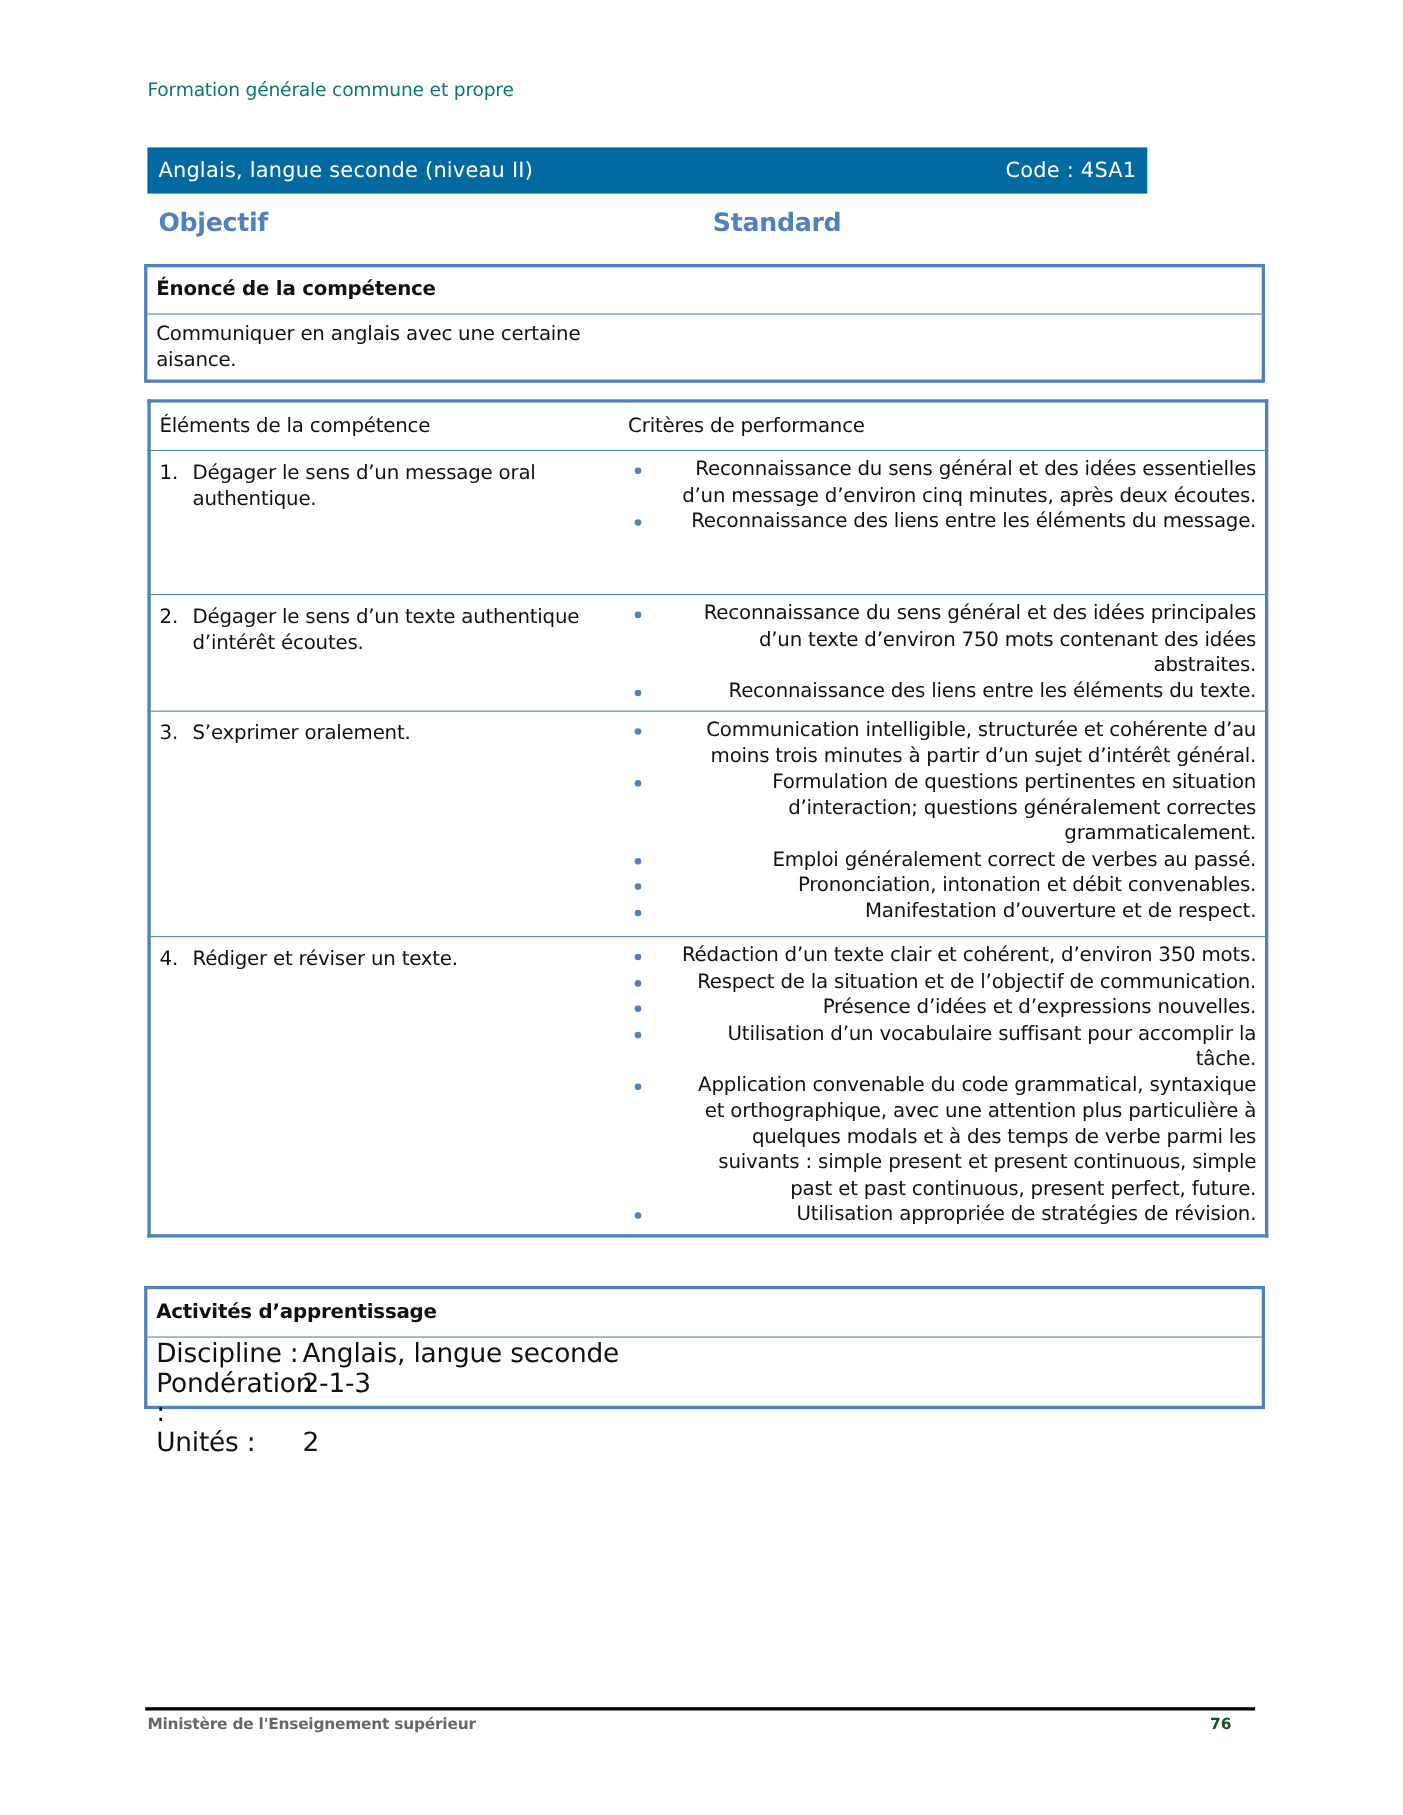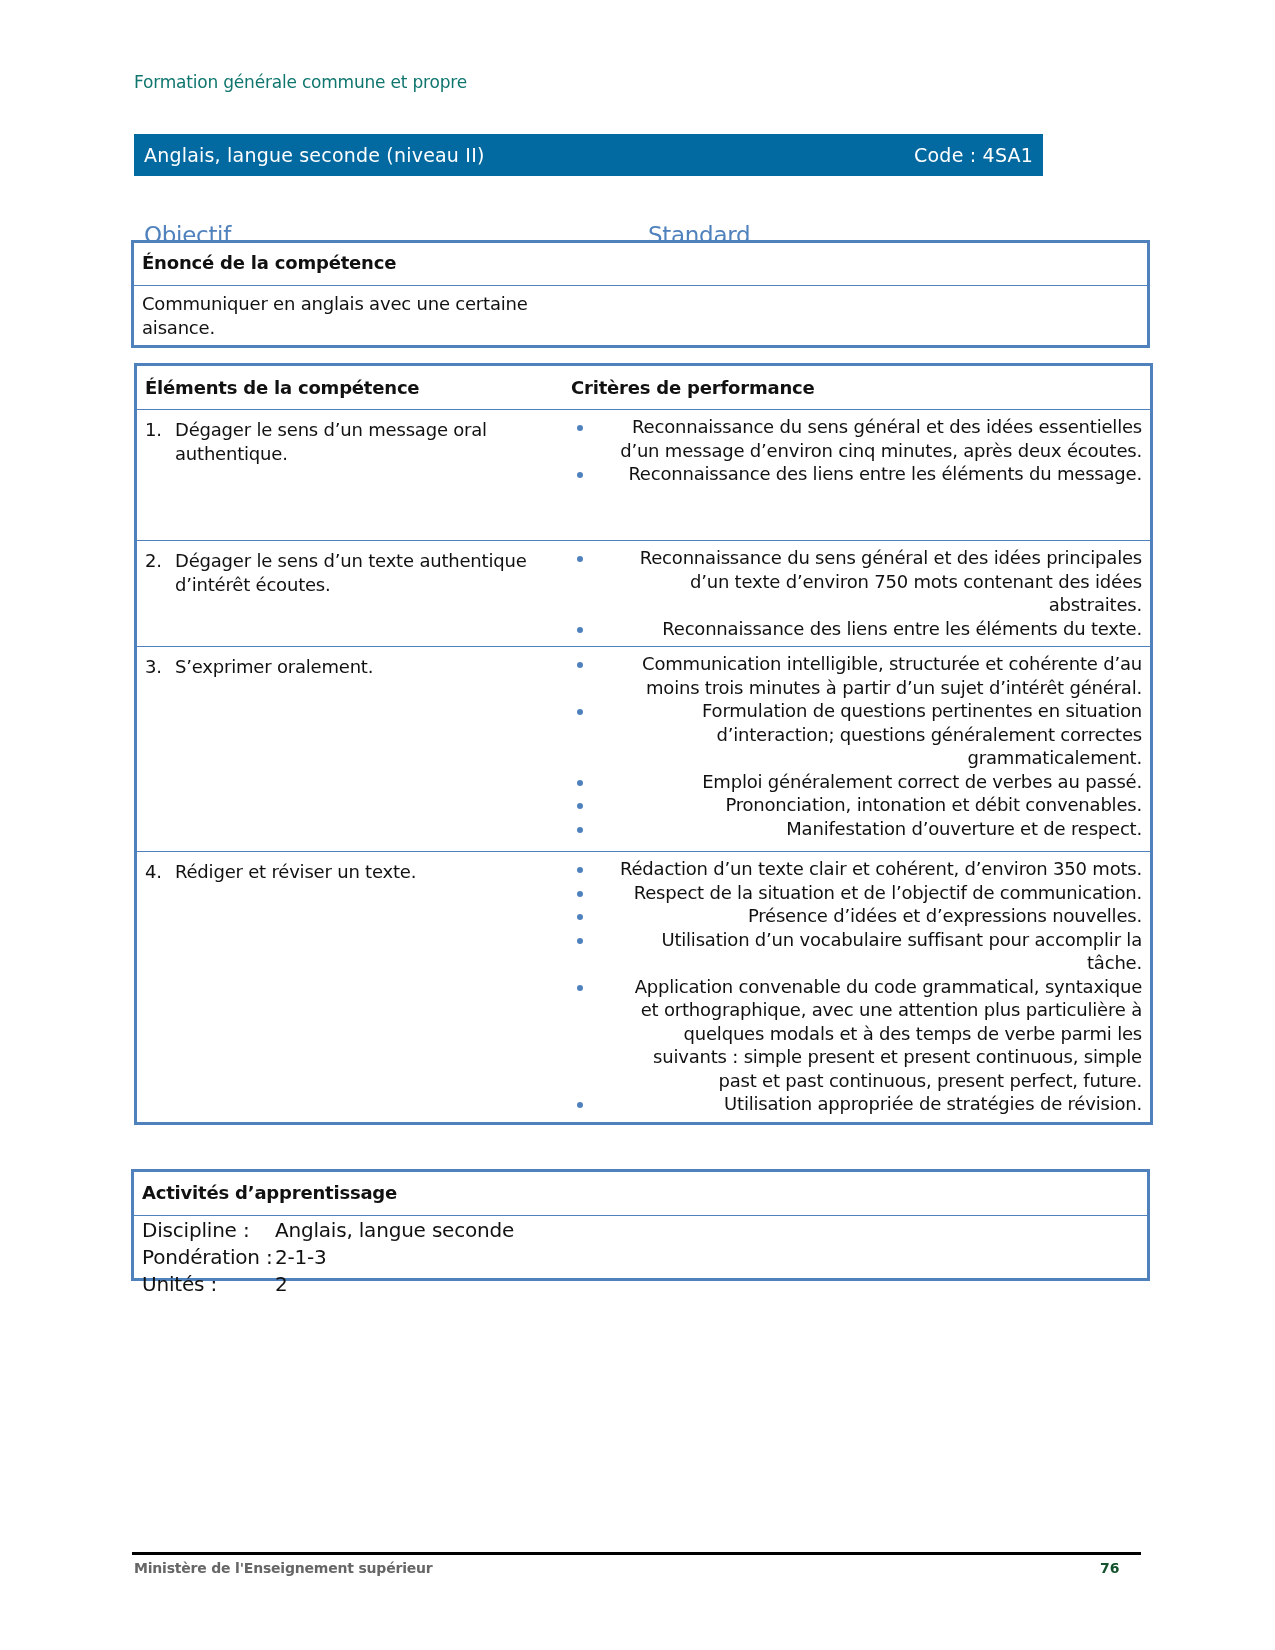--- a/index.html
+++ b/index.html
@@ -3,52 +3,52 @@
 <meta charset="utf-8">
 <style>
   html, body { margin: 0; padding: 0; background: #ffffff; }
   body { width: 1275px; height: 1650px; position: relative; overflow: hidden;
          font-family: "DejaVu Sans", sans-serif; color: #111; }
   .abs { position: absolute; }
   .running-header { left: 134px; top: 72px; font-size: 17px; color: #0f766e; letter-spacing: -0.2px; }
   .title-bar { left: 134px; top: 134px; width: 909px; height: 42px; background: #0369a1; color: #fff;
                font-size: 19px; box-sizing: border-box; padding: 0 10px; display: flex; align-items: center;
                justify-content: space-between; letter-spacing: 0.2px; }
-  .obj-label, .std-label { top: 190px; font-size: 23px; font-weight: normal; color: #4f81bd; letter-spacing: -0.3px; margin-top: 32px; }
+  .obj-label, .std-label { top: 190px; font-size: 23px; font-weight: bold; color: #4f81bd; letter-spacing: -0.3px; }
   .obj-label { left: 144px; }
   .std-label { left: 648px; }
 
   .box { border: 3px solid #4f81bd; box-sizing: border-box; left: 131px; width: 1019px; background: #fff; }
   .box-head { font-weight: bold; font-size: 18px; padding: 10px 8px; border-bottom: 1px solid #4f81bd;
               letter-spacing: -0.2px; }
   .box-body { font-size: 18px; padding: 6px 8px; line-height: 24px; letter-spacing: -0.2px; }
 
   .enonce { top: 240px; height: 108px; }
   .enonce .box-head { height: 22px; padding: 9px 8px 11px; }
   .enonce .box-body { width: 420px; }
 
   table.comp { top: 363px; border-collapse: collapse; border: 3px solid #4f81bd; table-layout: fixed; }
   table.comp td, table.comp th { vertical-align: top; font-size: 18px; line-height: 23.5px; letter-spacing: -0.2px; }
-  table.comp th { text-align: left; font-weight: bold; padding: 10px 8px 9px; border-bottom: 1px solid #4f81bd; height: 24px; }
+  table.comp th { text-align: left; font-weight: normal; padding: 10px 8px 9px; border-bottom: 1px solid #4f81bd; height: 24px; }
   table.comp tr.row td { border-bottom: 1px solid #4f81bd; }
   table.comp tr.row:last-child td { border-bottom: none; }
   .col-el { width: 418px; padding: 8px 8px 6px 8px; }
   .col-cr { width: 577px; padding: 5px 8px 6px 0; }
   .el-item { display: flex; }
   .el-num { width: 30px; flex: none; }
   .crit-list { list-style: none; margin: 0; padding: 0; }
   .crit-list li { display: flex; margin: 0; }
   .bullet { width: 42px; flex: none; color: #4f81bd; position: relative; }
   .bullet::before { content: ""; position: absolute; left: 6px; top: 10px; width: 6px; height: 6px;
                     border-radius: 50%; background: #4f81bd; }
   .crit-text { flex: 1; text-align: right; }
 
   .activities { top: 1169px; height: 112px; }
   .activities .box-head { padding: 10px 8px 9px; height: 24px; }
-  .act-row { display: flex; line-height: 27px; font-size: 20px; letter-spacing: -0.2px; }
+  .act-row { display: flex; line-height: 27px; font-size: 24px; letter-spacing: -0.2px; }
   .act-label { width: 133px; flex: none; }
 
   .footer-rule { left: 132px; top: 1552px; width: 1009px; height: 3px; background: #000; }
   .footer-left { left: 134px; top: 1560px; font-size: 14px; font-weight: bold; color: #666; letter-spacing: -0.2px; }
   .footer-right { left: 1100px; top: 1560px; width: 40px; font-size: 14px; font-weight: bold; color: #14532d; }
 </style>
 </head>
 <body>
 
 <div class="abs running-header">Formation générale commune et propre</div>

